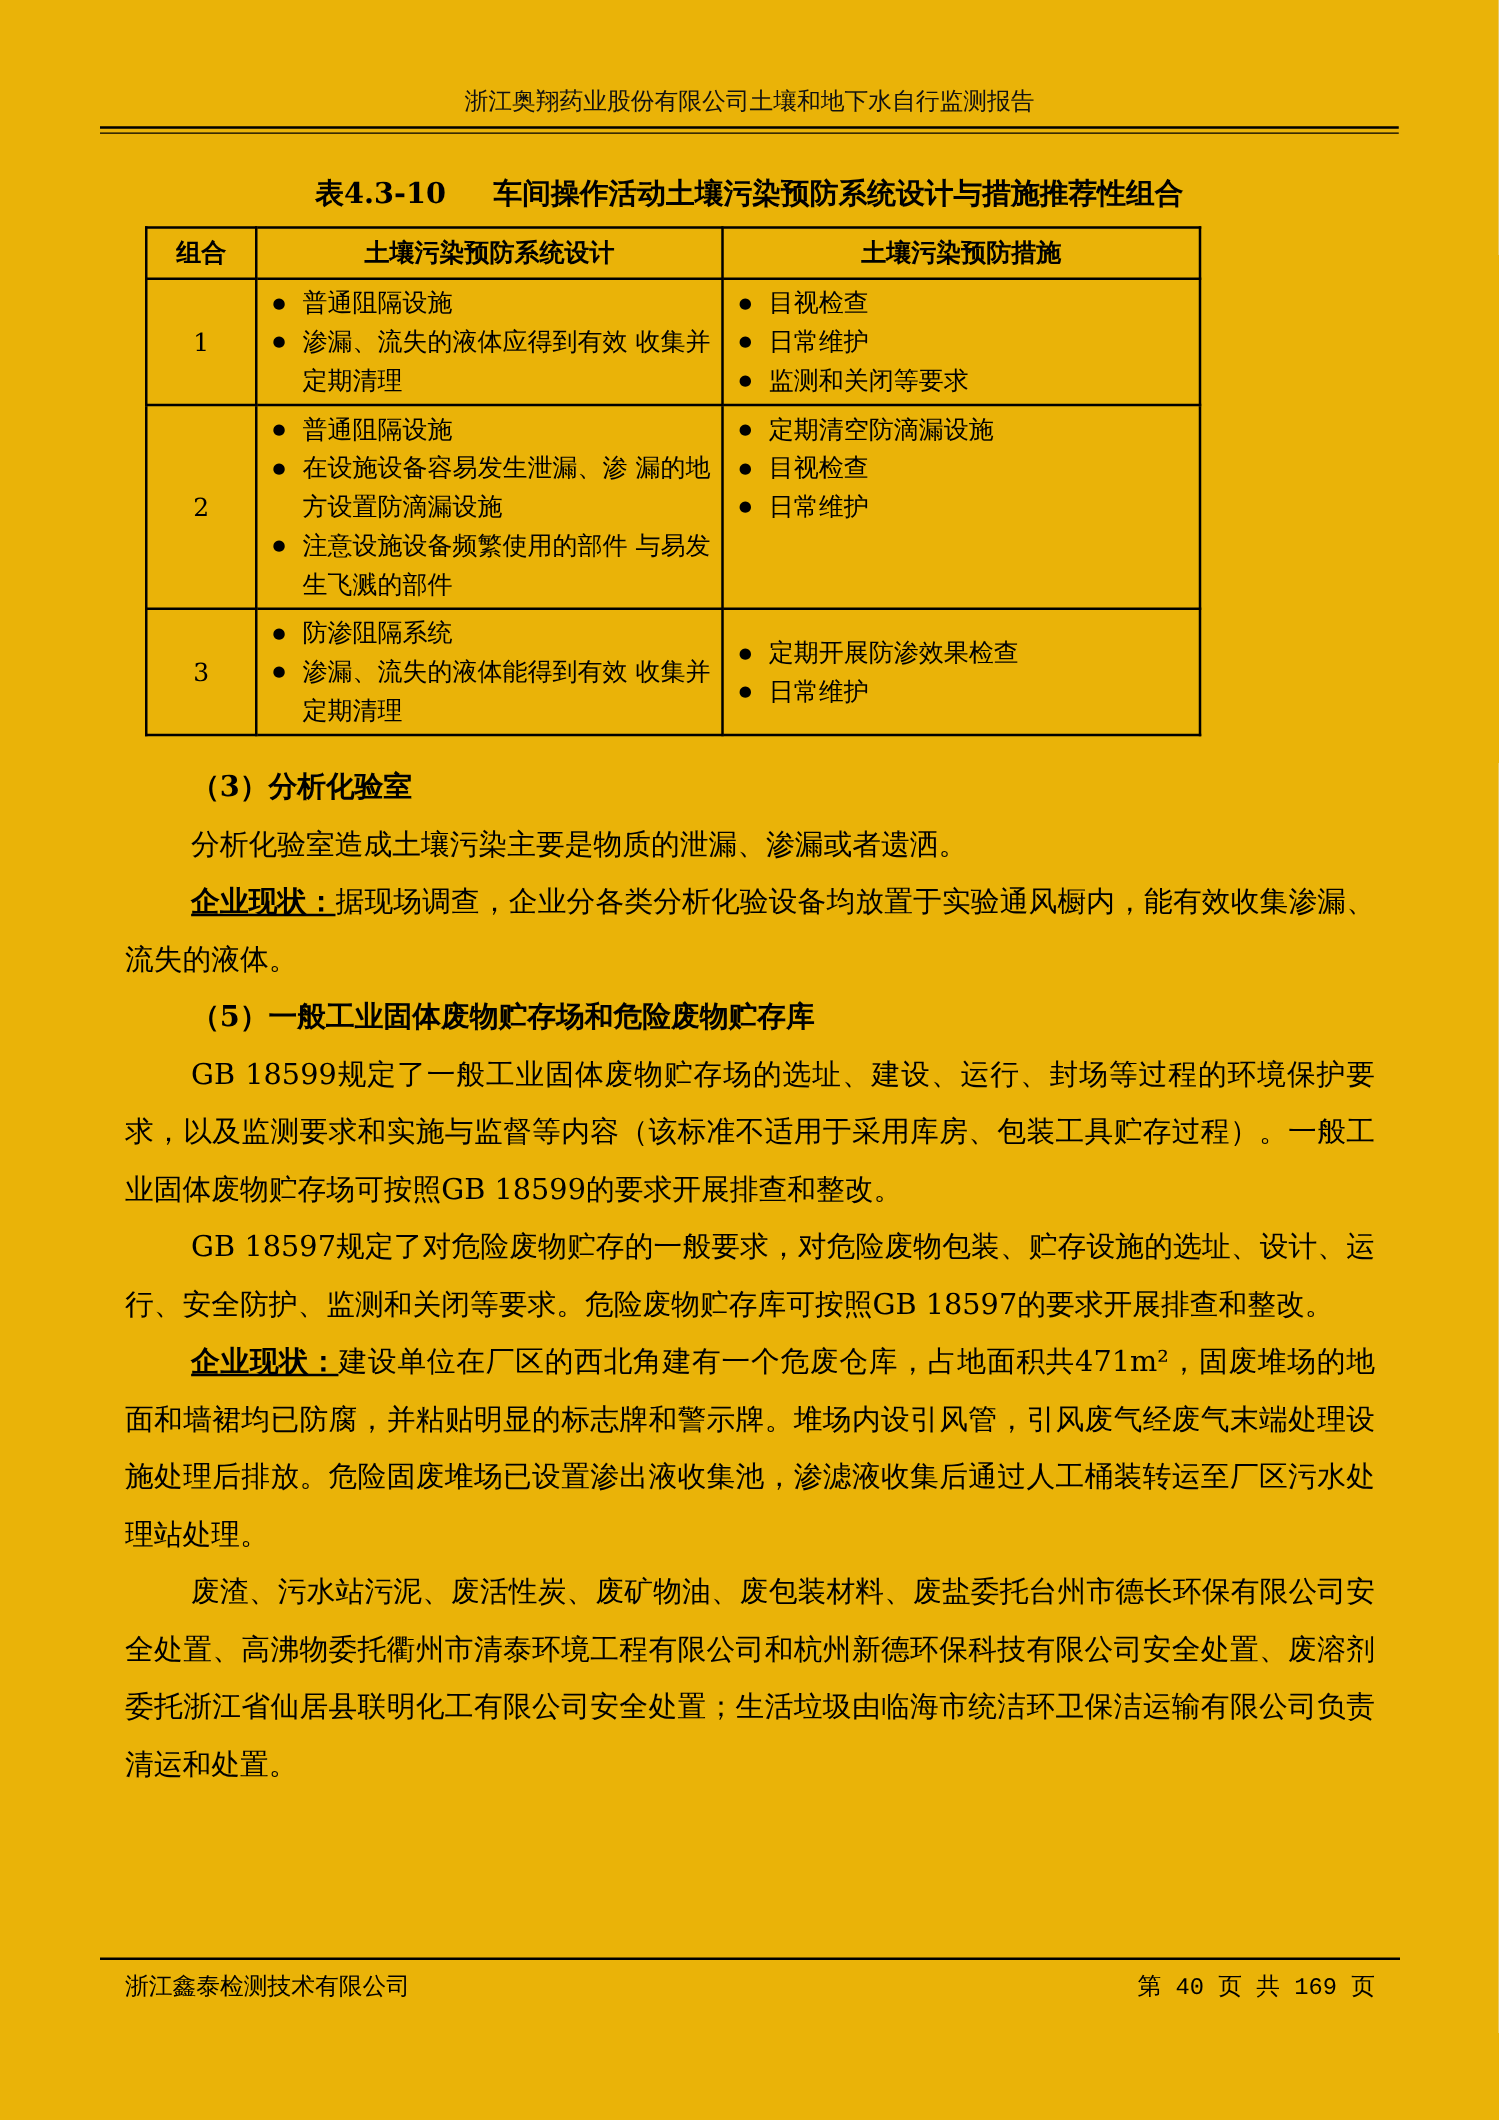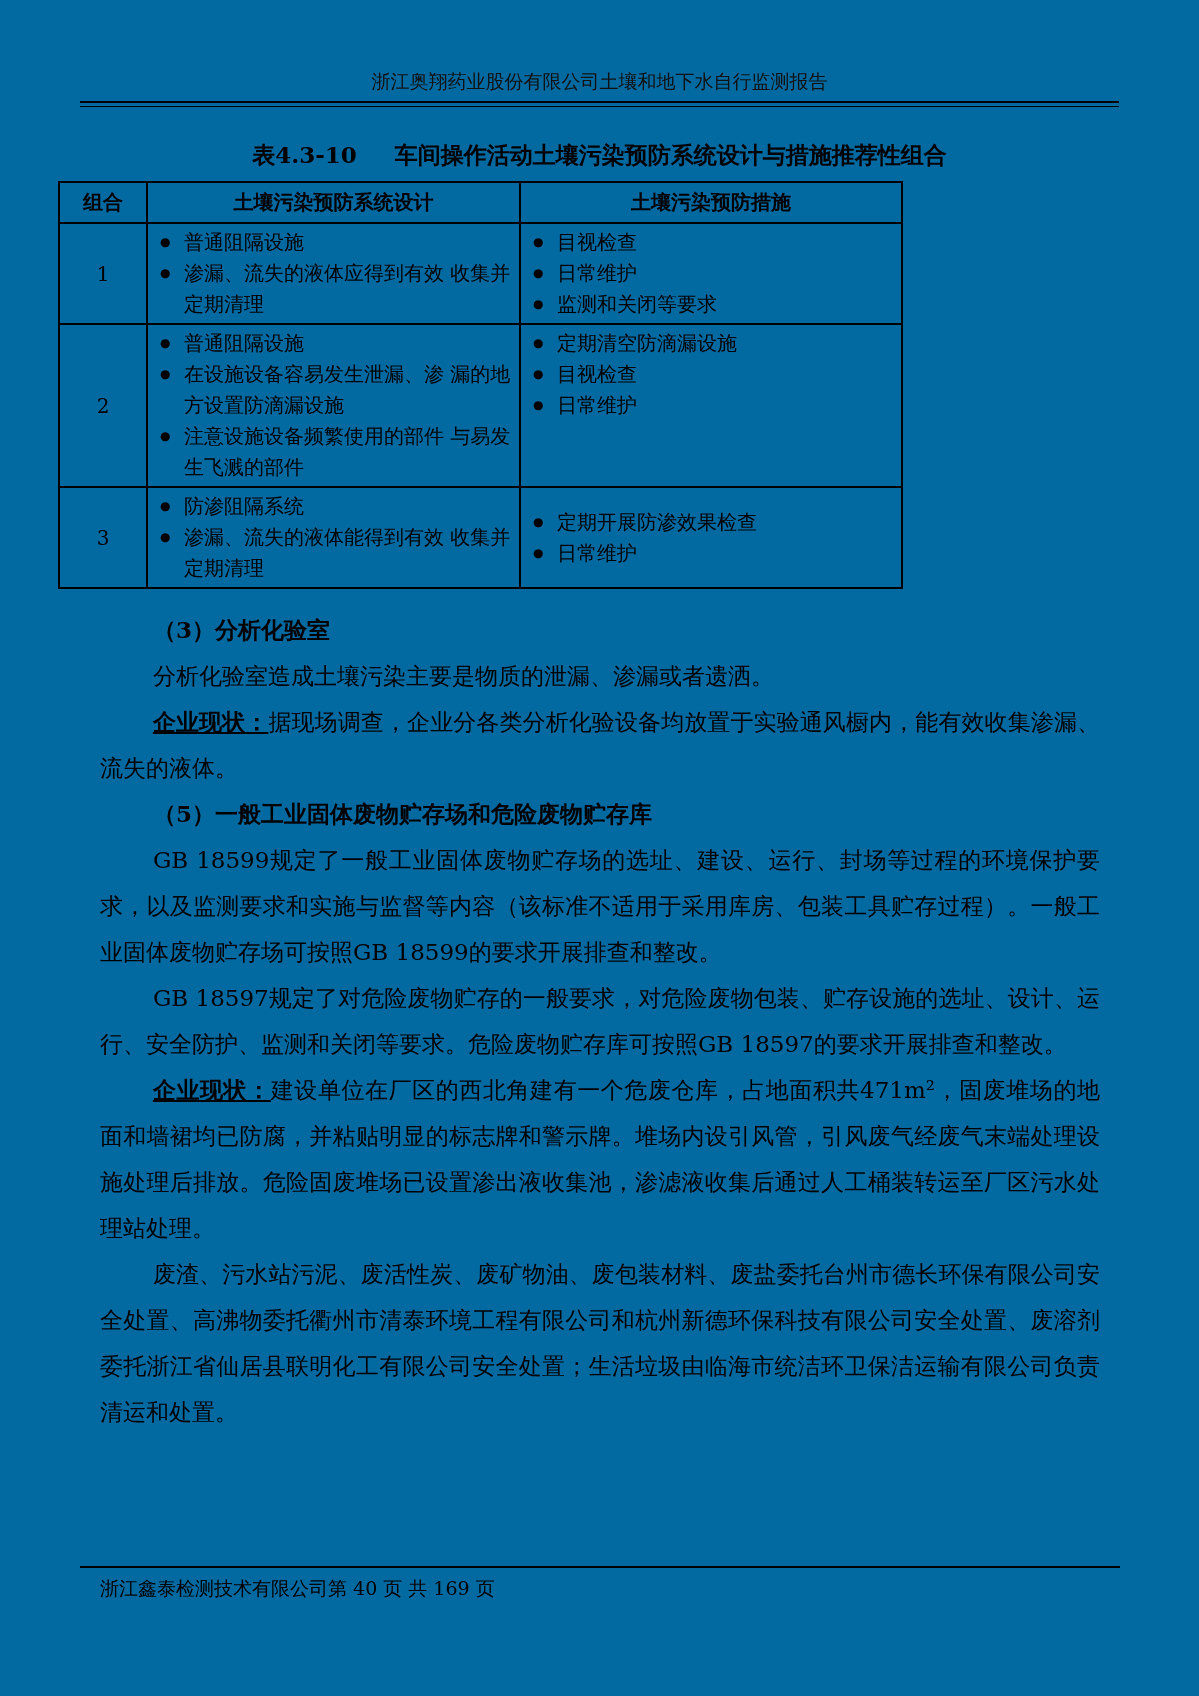--- a/index.html
+++ b/index.html
@@ -1,20 +1,20 @@
 <!DOCTYPE html>
 <html><head>
 <meta charset="utf-8">
 <style>
   html,body { margin:0; padding:0; background:#e8e8e8; }
   .page {
     position:relative;
     width:1199px; height:1696px;
     margin:0 auto;
-    background:#0369a1;
+    background:#eab308;
     color:#000;
     font-family:"DejaVu Serif","Liberation Serif",serif;
     overflow:hidden;
     box-sizing:border-box;
   }
   
   .page-header { padding-top:70px; }
   .header-title {
     text-align:center;
     font-size:19px;
@@ -31,21 +31,21 @@
   .table-title {
     margin:34px 100px 12px 100px;
     text-align:center;
     font-weight:bold;
     font-size:23px;
     line-height:28px;
   }
   .table-title .tt-label { margin-right:38px; }
   
   table.rec-table {
-    margin-left:58px;
+    margin-left:116px;
     width:843px;
     border-collapse:collapse;
     table-layout:fixed;
     font-size:20px;
   }
   table.rec-table th, table.rec-table td {
     border:2px solid #000;
     box-sizing:border-box;
   }
   table.rec-table th {
@@ -81,22 +81,24 @@
   .body-para { text-indent:2.3em; }
   .section-heading { font-weight:bold; text-indent:2.3em; }
   .para-label { font-weight:bold; text-decoration:underline; }
   
   .page-footer {
     position:absolute;
     left:80px; right:79px;
     top:1566px;
     border-top:2px solid #000;
     display:flex;
+    justify-content:space-between;
     padding:8px 20px 0 20px;
     font-size:19px;
+    font-family:Liberation Mono, monospace;
   }
 </style>
 </head>
 <body>
 
 <div class="page">
 
   <div class="page-header">
     <div class="header-title">浙江奥翔药业股份有限公司土壤和地下水自行监测报告</div>
     <div class="header-rule"></div>

